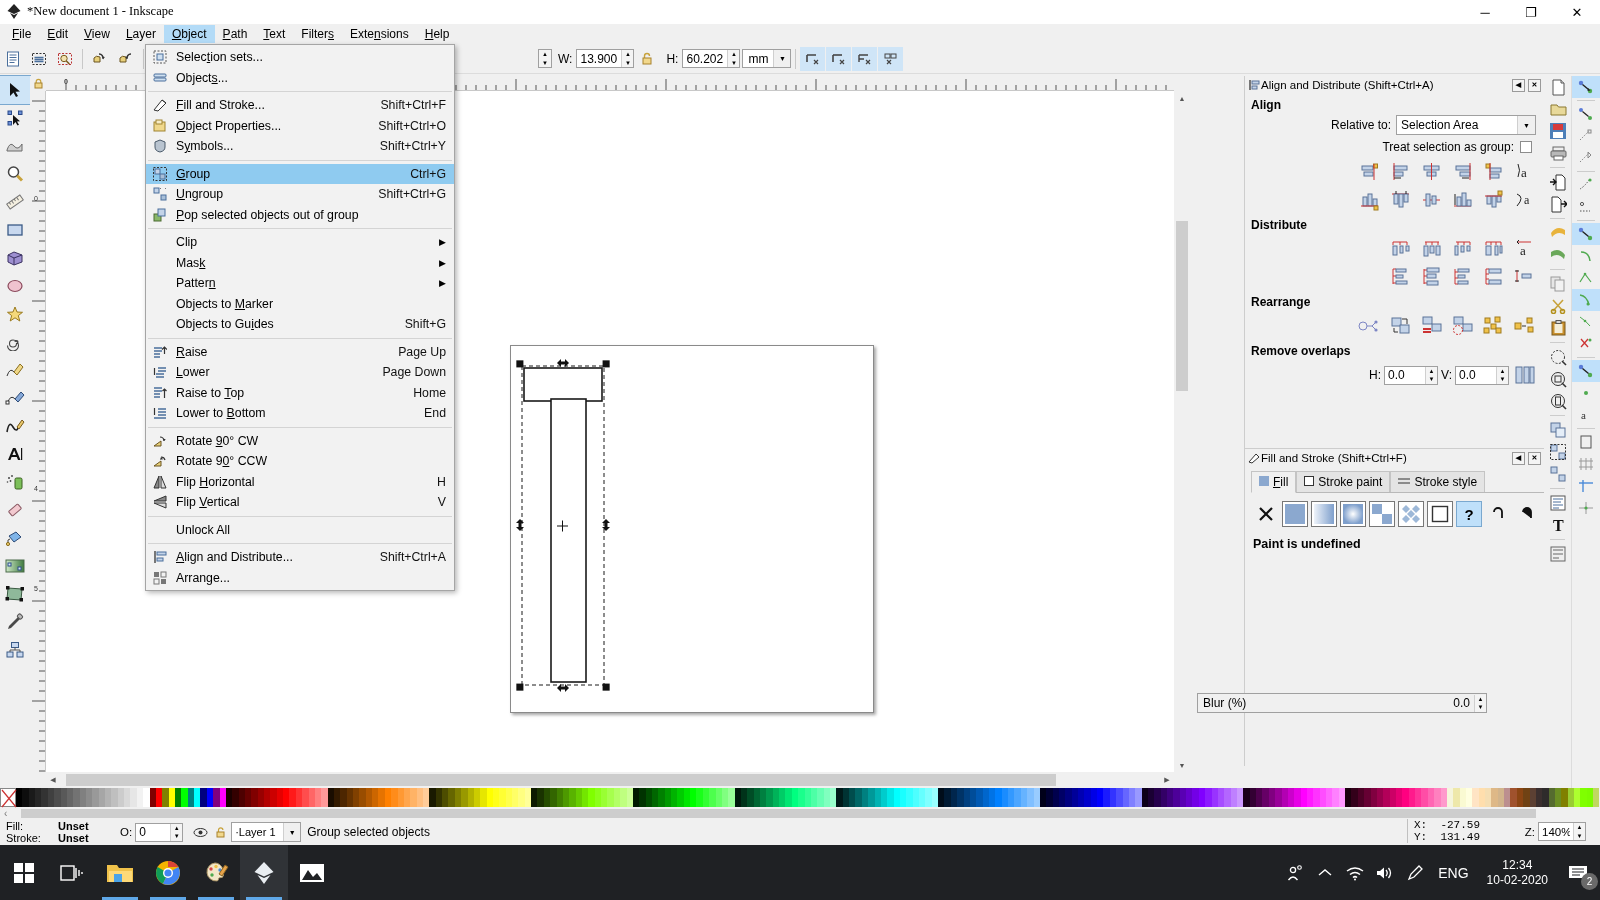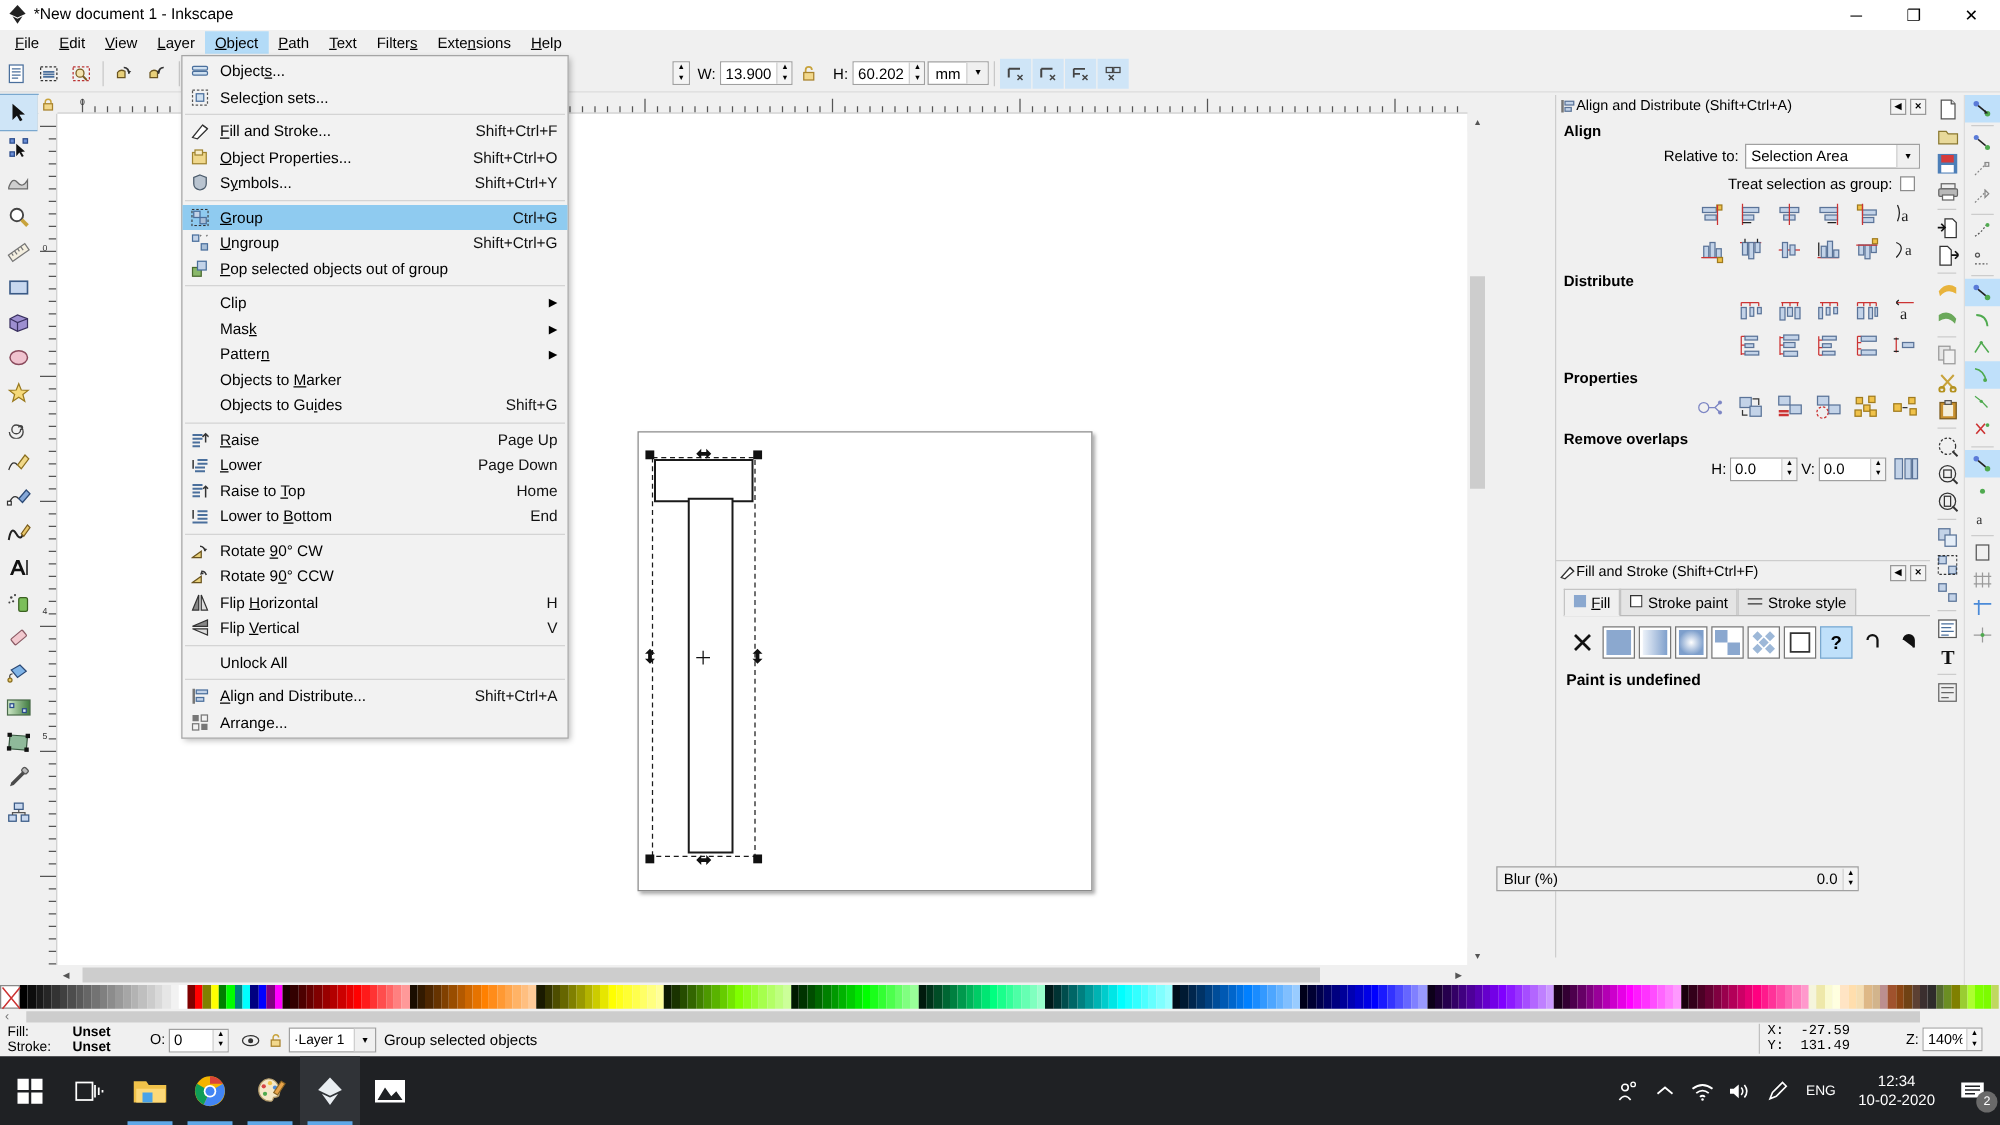--- a/index.html
+++ b/index.html
@@ -8,21 +8,21 @@
     width:1600px; height:900px; overflow:hidden;
     font-family:"Liberation Sans", sans-serif;
     font-size:12px; color:#000; background:#f0f0f0;
     -webkit-font-smoothing:antialiased;
   }
   .app { position:relative; width:1600px; height:845px; background:#f0f0f0; }
 
   
   .titlebar { position:absolute; left:0; top:0; width:1600px; height:24px; background:#ffffff; }
   .titlebar .tlogo { position:absolute; left:5px; top:3px; width:18px; height:18px; }
-  .titlebar .ttext { position:absolute; left:27px; top:4px; font-size:12.5px; color:#000; white-space:nowrap;}
+  .titlebar .ttext { position:absolute; left:27px; top:4px; font-size:12.5px; color:#000; white-space:nowrap;font-family:Liberation Serif, serif;}
   .winbtns { position:absolute; right:0; top:0; height:24px; display:flex; }
   .winbtn { width:46px; height:24px; display:flex; align-items:center; justify-content:center; font-size:13px; color:#000; }
 
   
   .menubar { position:absolute; left:0; top:24px; width:1600px; height:20px; background:#f0f0f0; display:flex; align-items:center; padding-left:4px;}
   .menuitem { padding:2px 8px; font-size:12px; height:18px; line-height:14px; white-space:nowrap;}
   .menuitem u { text-decoration:underline; }
   .menuitem.active { background:#b3dbf7; }
 
   
@@ -872,21 +872,21 @@
           </div>
         <div class="iconbtn">
             <svg width="24" height="24" viewBox="0 0 24 24">
               <path d="M4 5v12" stroke="#c33"></path>
               <path d="M2 6h4M2 16h4" stroke="#222"></path>
               <rect x="9" y="9" width="9" height="4" fill="#c3d3e8" stroke="#5a7398"></rect>
             </svg>
           </div>
       </div>
 
-      <div class="sectitle">Properties</div>
+      <div class="sectitle">Rearrange</div>
 
       <div class="iconrow">
         <div class="iconbtn">
             <svg width="26" height="22" viewBox="0 0 26 22">
               <g fill="none" stroke="#7d86c4">
                 <circle cx="6" cy="11" r="4"></circle>
                 <path d="M10 11h5M15 11l4-4M15 11l4 4"></path>
               </g>
               <circle cx="19" cy="7" r="1.6" fill="#7d86c4"></circle>
               <circle cx="19" cy="15" r="1.6" fill="#7d86c4"></circle>
@@ -1649,34 +1649,34 @@
             <span>▼</span>
           </div>
       </div>
     </div>
   </div>
 
   <div class="dropdown" id="dropdown">
       <div class="mi">
         <span class="mico">
           <svg width="14" height="14" viewBox="0 0 14 14">
+            <rect x="1" y="1" width="12" height="12" fill="none" stroke="#555" stroke-dasharray="2 1.5"></rect>
+            <rect x="4" y="4" width="6" height="6" fill="#cfe0f0" stroke="#4a6f9c"></rect>
+          </svg>
+        </span>
+        <span class="mlbl">Selec<u>t</u>ion sets...</span>
+      </div>
+      <div class="mi">
+        <span class="mico">
+          <svg width="14" height="14" viewBox="0 0 14 14">
             <rect x="1" y="3" width="12" height="3" rx="1" fill="#cfe0f0" stroke="#4a6f9c"></rect>
             <rect x="1" y="7" width="12" height="3" rx="1" fill="#cfe0f0" stroke="#4a6f9c"></rect>
           </svg>
         </span>
         <span class="mlbl">Object<u>s</u>...</span>
-      </div>
-      <div class="mi">
-        <span class="mico">
-          <svg width="14" height="14" viewBox="0 0 14 14">
-            <rect x="1" y="1" width="12" height="12" fill="none" stroke="#555" stroke-dasharray="2 1.5"></rect>
-            <rect x="4" y="4" width="6" height="6" fill="#cfe0f0" stroke="#4a6f9c"></rect>
-          </svg>
-        </span>
-        <span class="mlbl">Selec<u>t</u>ion sets...</span>
       </div>
       <div class="msep"></div>
       <div class="mi">
         <span class="mico">
           <svg width="14" height="14" viewBox="0 0 14 14">
             <path d="M1 12 L9 2 L13 5 L5 13 Z" fill="#fff" stroke="#333"></path>
             <path d="M9 2 L13 5" stroke="#333"></path>
           </svg>
         </span>
         <span class="mlbl"><u>F</u>ill and Stroke...</span>
@@ -1953,21 +1953,21 @@
           <path d="M2 6 H5 L9 2.5 V13.5 L5 10 H2 Z" fill="#fff"></path>
           <path d="M11 5 q2.5 3 0 6" fill="none" stroke="#fff" stroke-width="1.3"></path>
           <path d="M13.5 3 q4 5 0 10" fill="none" stroke="#fff" stroke-width="1.3"></path>
         </svg>
     </div>
     <div class="trayicon">
       <svg width="18" height="18" viewBox="0 0 18 18">
           <path d="M3 15 L5 10 L13 2 L16 5 L8 13 Z" fill="none" stroke="#fff" stroke-width="1.3"></path>
         </svg>
     </div>
-    <div style="padding:0 8px; font-size:11px; color:#fff;">ENG</div>
+    <div style="padding:0 8px; font-size:14px; color:#fff;">ENG</div>
     <div class="clock">
       <div>12:34</div>
       <div>10-02-2020</div>
     </div>
     <div class="trayicon" style="width:42px;position:relative;">
       <svg width="22" height="18" viewBox="0 0 22 18">
           <rect x="1" y="2" width="18" height="12" fill="#fff"></rect>
           <path d="M4 5h12M4 8h12M4 11h8" stroke="#1f2124" stroke-width="1.2"></path>
         </svg>
       <span style="position:absolute;right:2px;bottom:10px;width:17px;height:17px;border-radius:50%;background:#6a6a6a;color:#fff;font-size:10px;display:flex;align-items:center;justify-content:center;">2</span>

